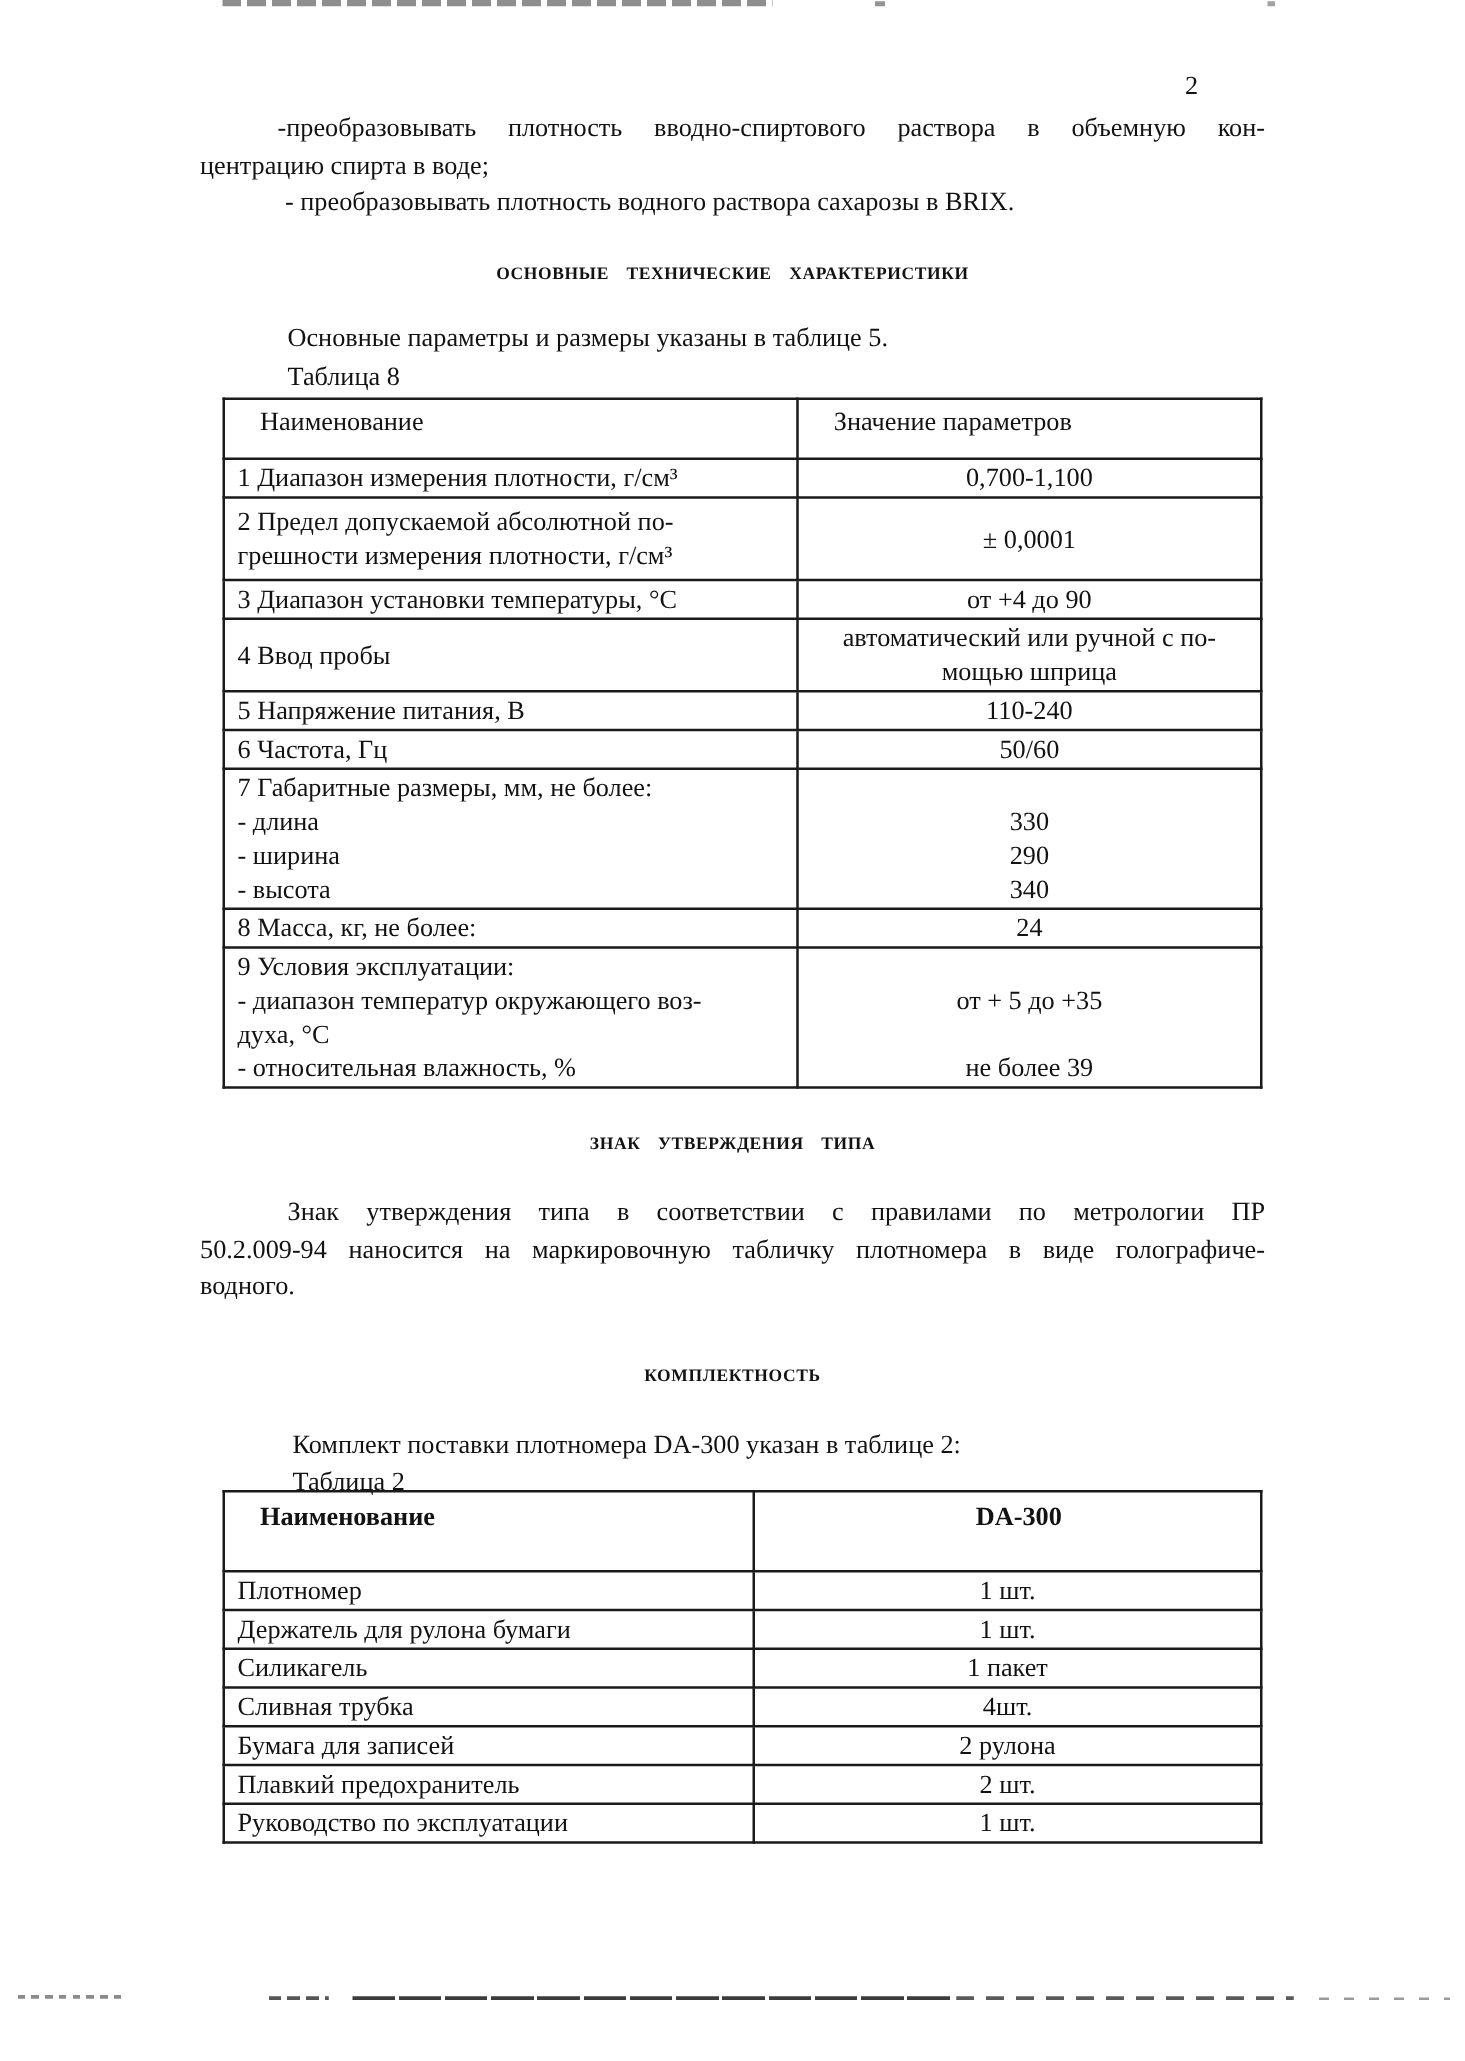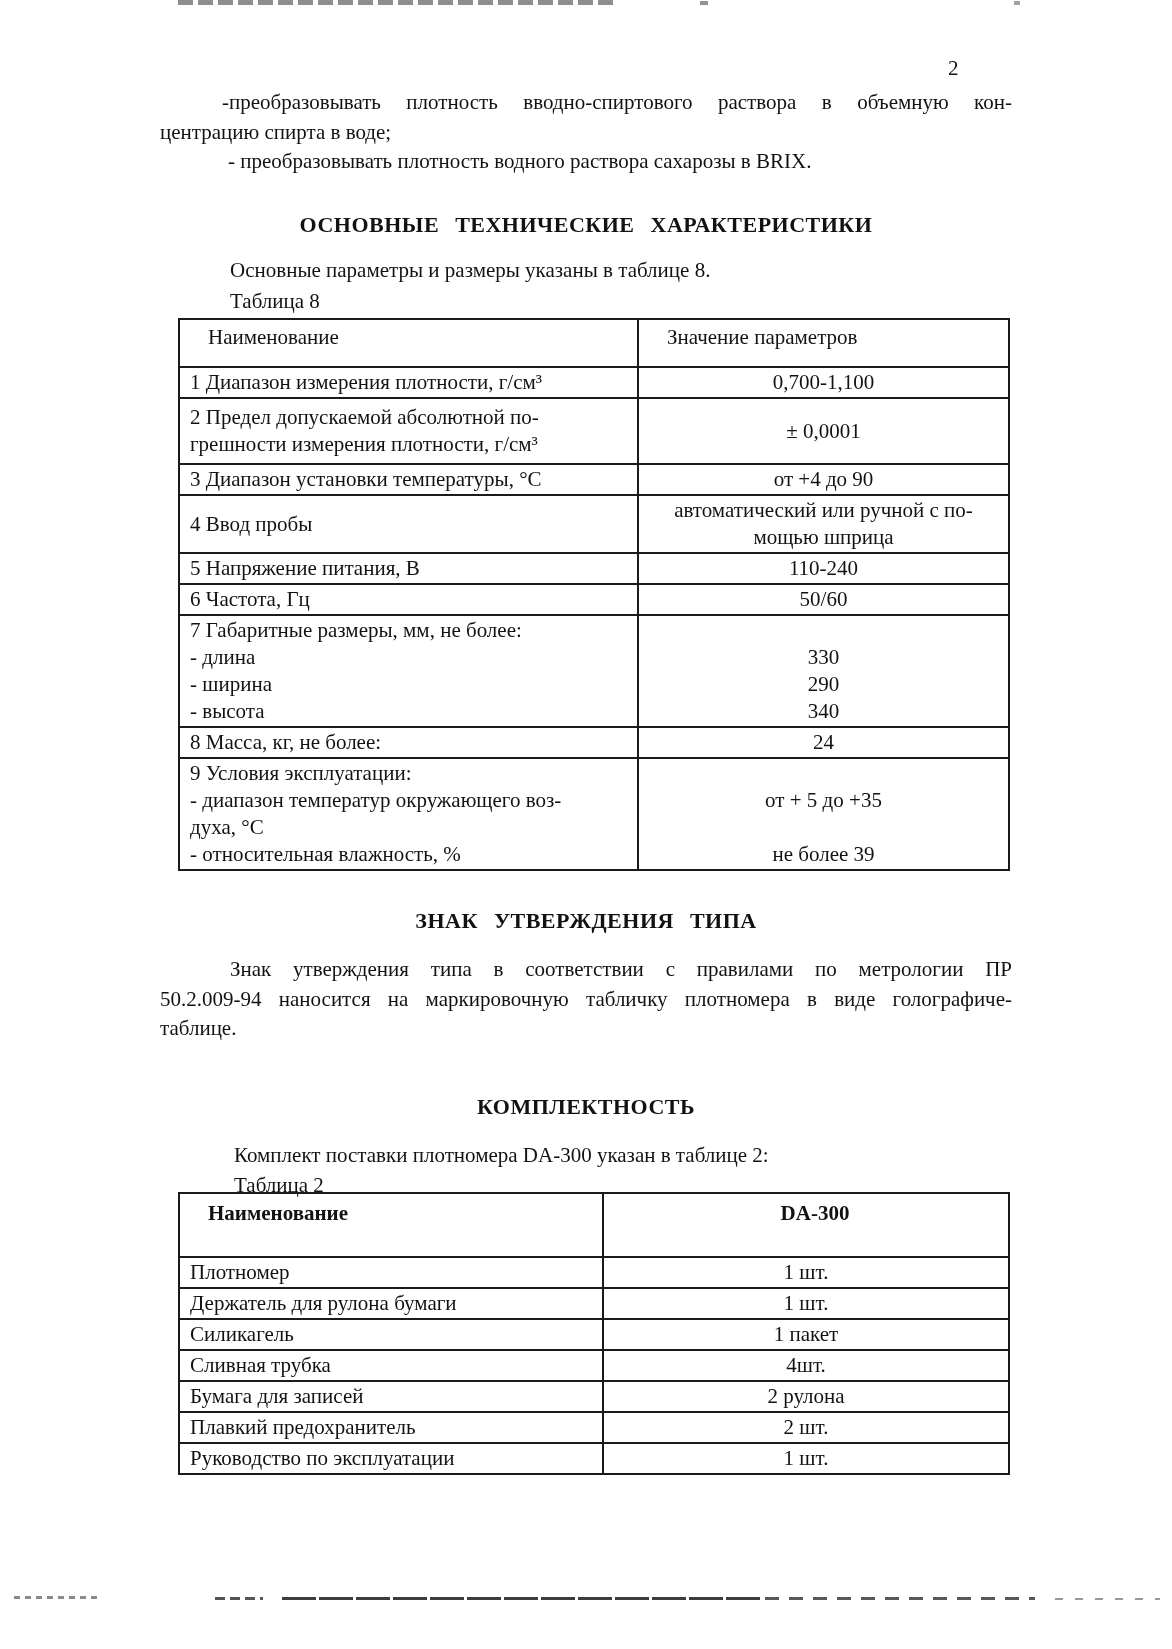--- a/index.html
+++ b/index.html
@@ -22,21 +22,21 @@
          background:repeating-linear-gradient(90deg,#3c3c3c 0 34px,transparent 34px 37px); }
   .ba4 { left:765px; top:1597px; width:270px; height:3px;
          background:repeating-linear-gradient(90deg,#5a5a5a 0 14px,transparent 14px 24px); }
   .ba5 { left:1055px; top:1598px; width:105px; height:2px;
          background:repeating-linear-gradient(90deg,#9a9a9a 0 8px,transparent 8px 20px); }
 
   .page-number { position:absolute; left:948px; top:56px; font-size:21px; }
 
   .heading {
     position:absolute; left:160px; width:852px; text-align:center;
-    font-weight:bold; font-size:22px; word-spacing:10px; letter-spacing:0.5px;
+    font-weight:bold; font-size:14px; word-spacing:10px; letter-spacing:0.5px;
   }
   .para { position:absolute; left:160px; width:852px; font-size:21px; line-height:29.5px; }
   .ln { display:block; }
   .just { text-align:justify; text-align-last:justify; }
   .ind1 { text-indent:62px; }
   .ind2 { text-indent:68px; }
   .ind70 { text-indent:70px; }
   .ind74 { text-indent:74px; }
 
   table.tbl {
@@ -63,21 +63,21 @@
 
   <div class="page-number">2</div>
 
   <div class="para" style="top:88px">
     <span class="ln just ind1">-преобразовывать плотность вводно-спиртового раствора в объемную кон-</span>
     <span class="ln">центрацию спирта в воде;</span>
     <span class="ln ind2">- преобразовывать плотность водного раствора сахарозы в BRIX.</span>
   </div>
 
   <div class="heading" style="top:212px">ОСНОВНЫЕ ТЕХНИЧЕСКИЕ ХАРАКТЕРИСТИКИ</div>
-  <div class="para ind70" style="top:256px">Основные параметры и размеры указаны в таблице 8.</div>
+  <div class="para ind70" style="top:256px">Основные параметры и размеры указаны в таблице 5.</div>
   <div class="para ind70" style="top:287px">Таблица 8</div>
 
   <table class="tbl t1" style="top:318px">
     <colgroup>
         <col style="width:459px">
         <col style="width:371px">
       </colgroup>
     <tbody>
       <tr style="height:48px">
         <th>Наименование</th>
@@ -134,21 +134,21 @@
 не более 39</td>
       </tr>
     </tbody>
   </table>
 
   <div class="heading" style="top:908px">ЗНАК УТВЕРЖДЕНИЯ ТИПА</div>
 
   <div class="para" style="top:955px">
     <span class="ln just ind70">Знак утверждения типа в соответствии с правилами по метрологии ПР</span>
     <span class="ln just">50.2.009-94 наносится на маркировочную табличку плотномера в виде голографиче-</span>
-    <span class="ln">таблице.</span>
+    <span class="ln">водного.</span>
   </div>
 
   <div class="heading" style="top:1094px">КОМПЛЕКТНОСТЬ</div>
   <div class="para ind74" style="top:1141px">Комплект поставки плотномера DA-300 указан в таблице 2:</div>
   <div class="para ind74" style="top:1171px">Таблица 2</div>
 
   <table class="tbl t2" style="top:1192px">
     <colgroup>
         <col style="width:424px">
         <col style="width:406px">

